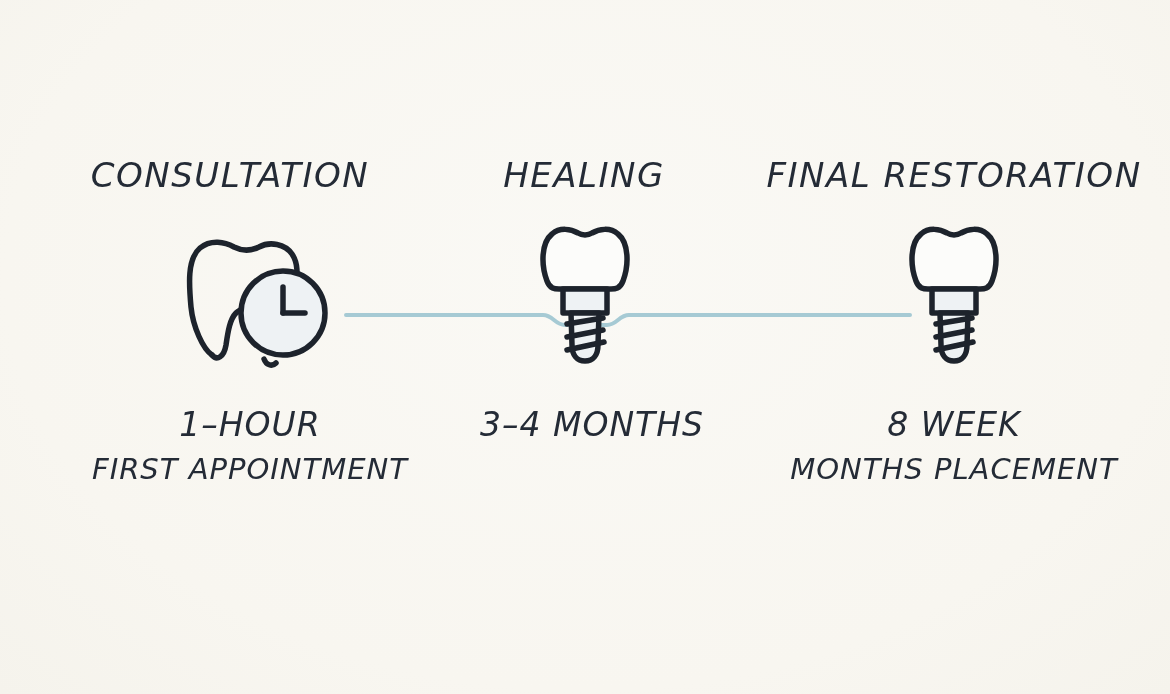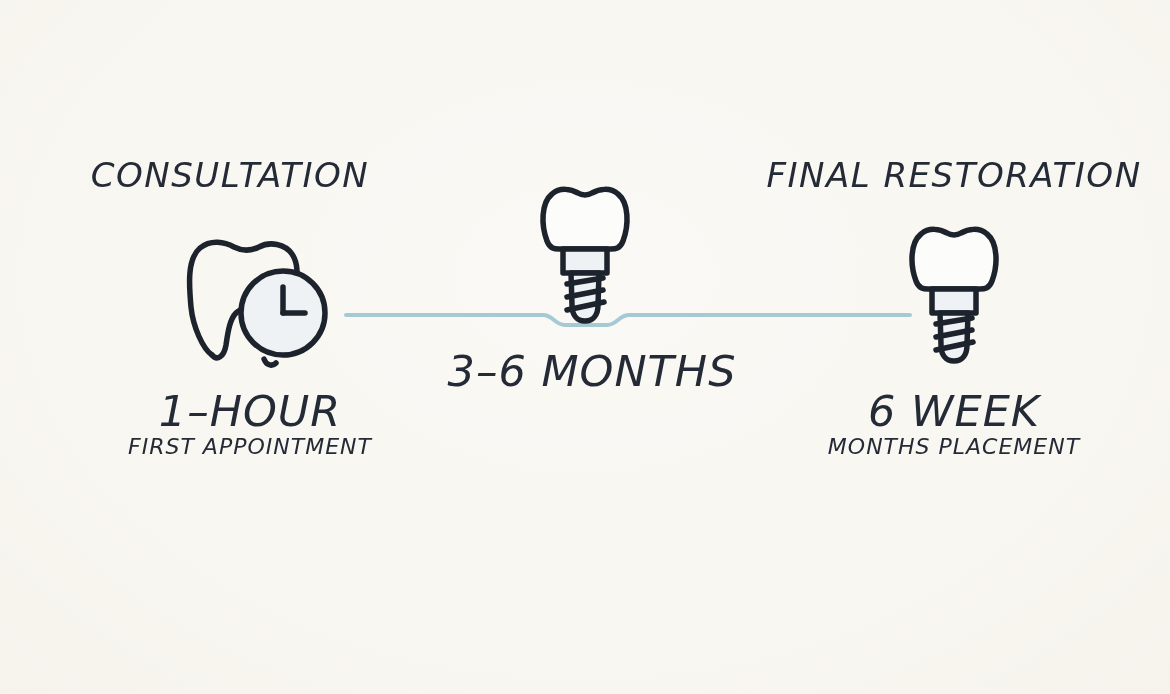--- a/index.html
+++ b/index.html
@@ -54,28 +54,29 @@
   .stage-2 .stage-title { transform: translateX(-8px); }
   .icon-wrap {
     margin-top: 28px;
     height: 145px;
     display: flex;
     align-items: flex-start;
     justify-content: center;
   }
   .stage-2 .icon-wrap { transform: translateX(-7px); }
   .stage-duration {
-    margin-top: 24px;
-    font-size: 43px;
+    margin-top: 38px;
+    font-size: 33px;
     letter-spacing: 1px;
     line-height: 38px;
     white-space: nowrap;
   }
   .stage-detail {
-    font-size: 22px;
+    margin-top: 8px;
+    font-size: 29px;
     letter-spacing: 1px;
     line-height: 34px;
     white-space: nowrap;
   }
   .ink {
     stroke: #1d232c;
     stroke-width: 5.5;
     fill: none;
     stroke-linecap: round;
     stroke-linejoin: round;
@@ -104,50 +105,51 @@
         <circle class="ink ink-fill-light" cx="118" cy="90" r="42"></circle>
         <path class="ink" d="M118,90 L118,64"></path>
         <path class="ink" d="M118,90 L140,90"></path>
       </svg>
     </div>
     <div class="stage-duration">1–HOUR</div>
     <div class="stage-detail">FIRST APPOINTMENT</div>
   </section>
 
   <section class="stage stage-2">
+    <h2 class="stage-title">HEALING</h2>
     <div class="icon-wrap">
       <svg width="104" height="145" viewBox="0 0 104 145">
 
         <path class="ink ink-fill-white" d="M14,58 C8,42 8,20 19,11 C27,4 38,6 45,10 C49,12.5 55,12.5 59,10 C66,6 77,4 85,11 C96,20 96,42 90,58 C87,66 82,66 78,66 L26,66 C22,66 17,66 14,58 Z"></path>
 
         <rect class="ink ink-fill-light" x="30" y="66" width="44" height="24"></rect>
 
         <path class="ink ink-fill-light" d="M38,90 L66,90 L65,122 C65,132 60,138 52,138 C44,138 39,132 39,122 Z"></path>
 
         <path class="ink" d="M34,101 L70,95"></path>
         <path class="ink" d="M34,114 L70,107"></path>
         <path class="ink" d="M34,127 L71,119"></path>
       </svg>
     </div>
-    <div class="stage-duration">3–6 MONTHS</div>
+    <div class="stage-duration">3–4 MONTHS</div>
   </section>
 
   <section class="stage stage-3">
     <h2 class="stage-title">FINAL RESTORATION</h2>
     <div class="icon-wrap">
       <svg width="104" height="145" viewBox="0 0 104 145">
 
         <path class="ink ink-fill-white" d="M14,58 C8,42 8,20 19,11 C27,4 38,6 45,10 C49,12.5 55,12.5 59,10 C66,6 77,4 85,11 C96,20 96,42 90,58 C87,66 82,66 78,66 L26,66 C22,66 17,66 14,58 Z"></path>
 
         <rect class="ink ink-fill-light" x="30" y="66" width="44" height="24"></rect>
 
         <path class="ink ink-fill-light" d="M38,90 L66,90 L65,122 C65,132 60,138 52,138 C44,138 39,132 39,122 Z"></path>
 
         <path class="ink" d="M34,101 L70,95"></path>
         <path class="ink" d="M34,114 L70,107"></path>
         <path class="ink" d="M34,127 L71,119"></path>
       </svg>
     </div>
-    <div class="stage-duration">6 WEEK</div>
+    <div class="stage-duration">8 WEEK</div>
     <div class="stage-detail">MONTHS PLACEMENT</div>
   </section>
 
 </div>
 
 </body></html>

